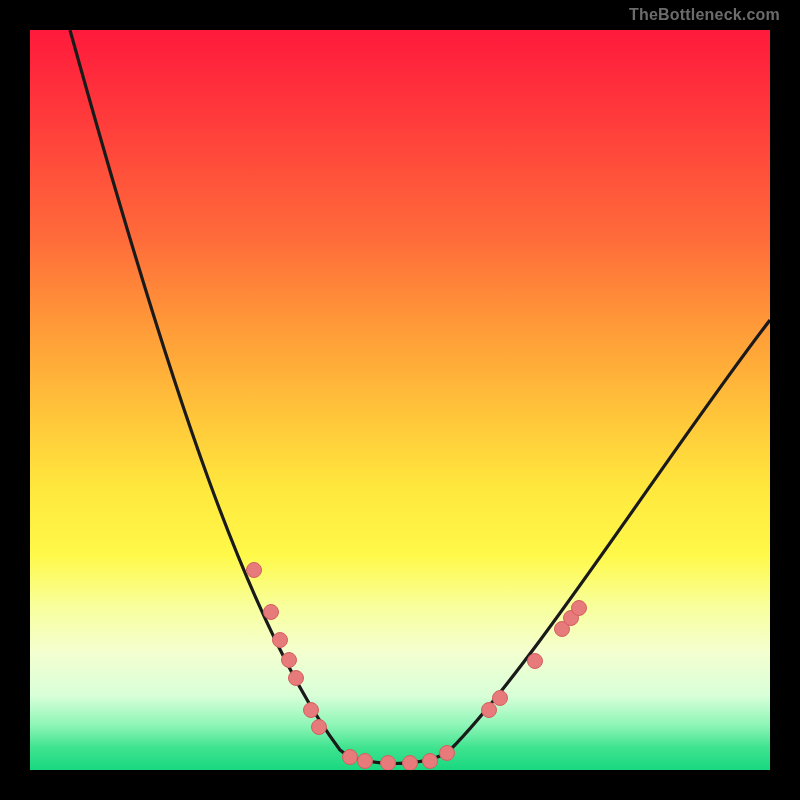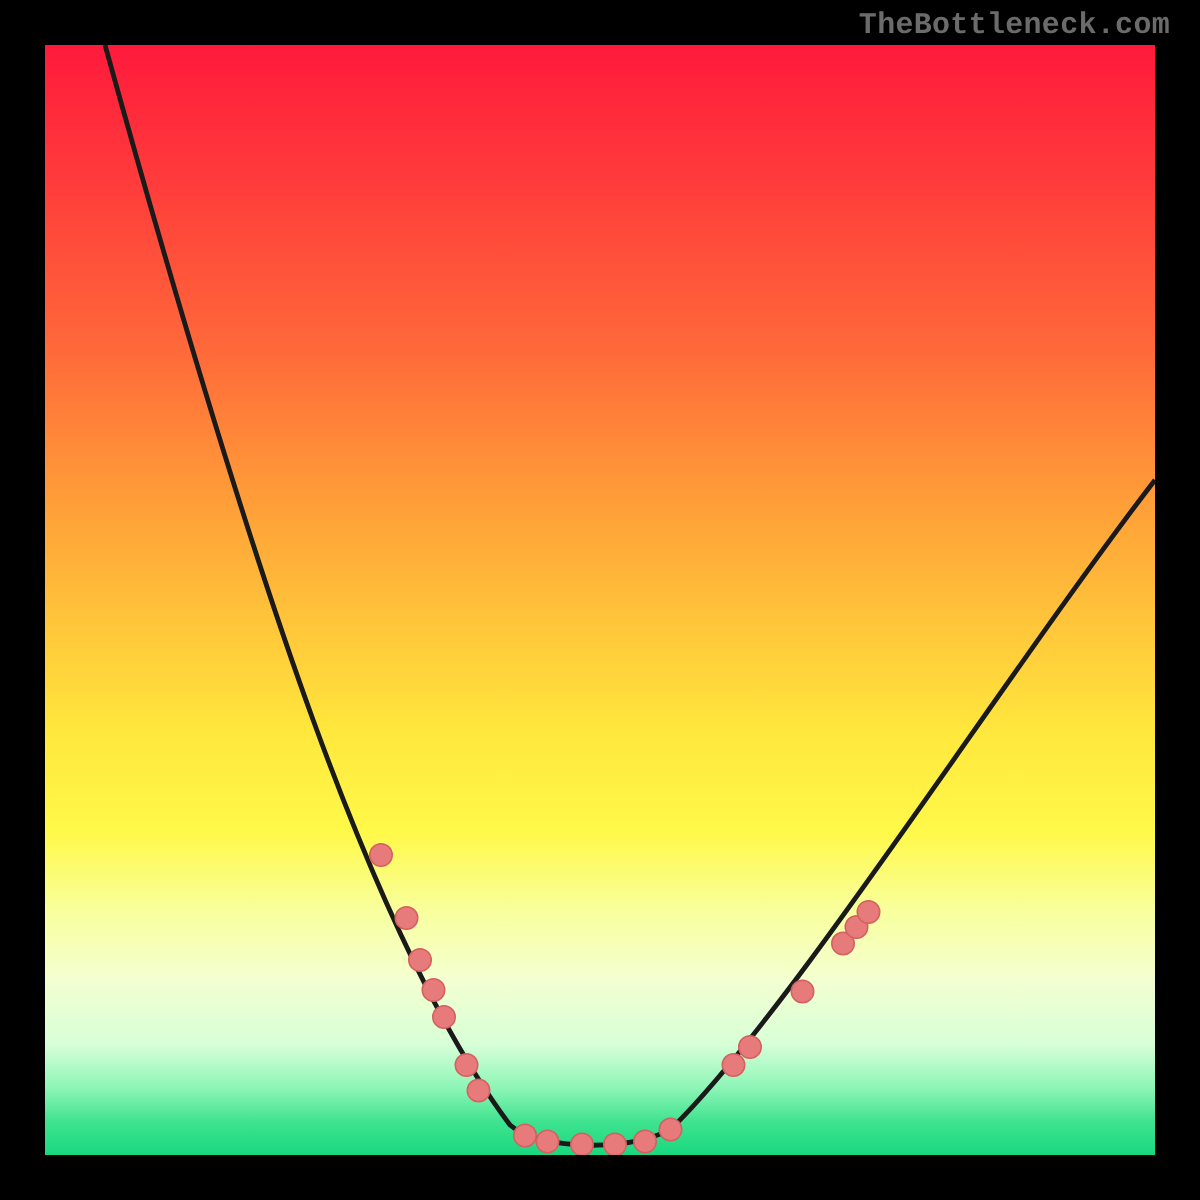--- a/index.html
+++ b/index.html
@@ -37,22 +37,22 @@
       #d8ffd8 90%,
       #8cf5b6 94%,
       #3fe38f 97%,
       #18d87f 100%
     );
   }
   .watermark {
     position: absolute;
     top: 6px;
     right: 20px;
-    font-family: Liberation Mono, monospace;
-    font-size: 20px;
+    font-family: Liberation Sans, sans-serif;
+    font-size: 16px;
     font-weight: 600;
     color: #6b6b6b;
     letter-spacing: 0.2px;
   }
   svg.curve {
     position: absolute;
     left: 0;
     top: 0;
     width: 740px;
     height: 740px;

